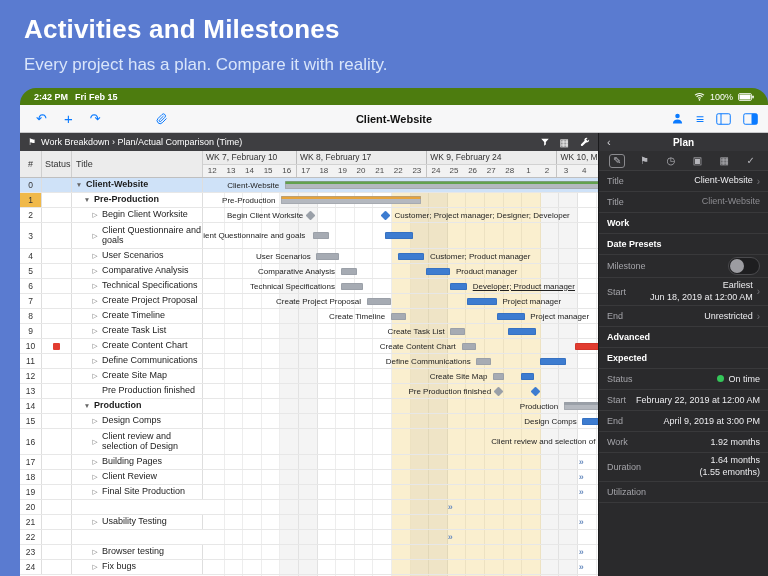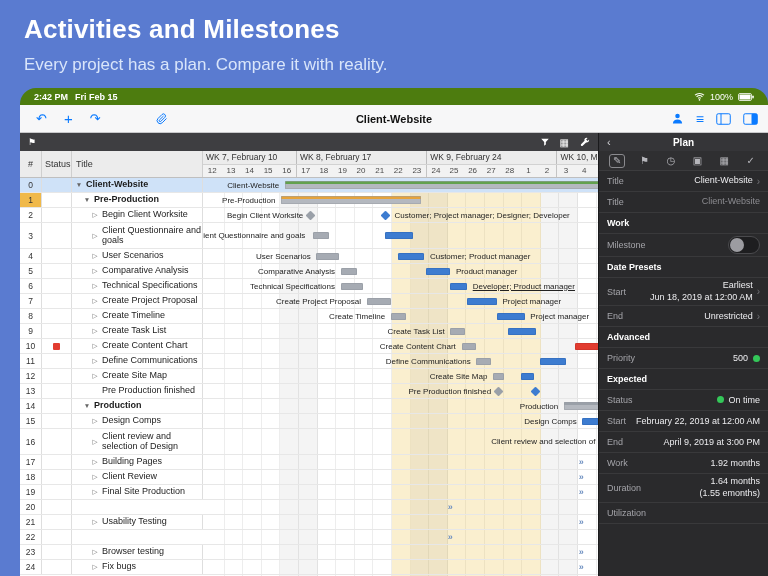--- a/index.html
+++ b/index.html
@@ -196,20 +196,21 @@
         </span>
       </div>
     </div>
 
     <div class="main">
 
       <div class="content">
 
         <div class="crumbbar">
           <span>⚑</span>
+          <span>Work Breakdown › Plan/Actual Comparison (Time)</span>
           <span class="crumb-icons">
             <span>
               <svg width="10" height="10" viewBox="0 0 24 24">
                   <path d="M3 4h18l-7 8v6l-4 3v-9z" fill="#fff"></path>
                 </svg>
             </span>
             <span style="font-size:10px">▦</span>
             <span>
               <svg width="11" height="11" viewBox="0 0 24 24">
                   <path d="M22 7a5 5 0 0 1-6.5 4.8L8 19.3a2.5 2.5 0 0 1-3.5-3.5l7.5-7.5A5 5 0 0 1 18.8 2L15.5 5.3l3.2 3.2L22 5.2z" fill="#fff"></path>
@@ -589,46 +590,41 @@
               <div class="ival">Client-Website</div>
               <div class="chev">›</div>
             </div>
             <div class="irow muted">
               <div class="ilabel">Title</div>
               <div class="ival">Client-Website</div>
             </div>
             <div class="irow section">
               <div class="ilabel">Work</div>
             </div>
+            <div class="irow section">
+              <div class="ilabel">Date Presets</div>
+            </div>
             <div class="irow">
               <div class="ilabel">Milestone</div>
               <div class="toggle">
                 <div class="knob"></div>
               </div>
             </div>
-            <div class="irow section">
-              <div class="ilabel">Date Presets</div>
-            </div>
             <div class="irow">
               <div class="ilabel">Start</div>
               <div class="ival">Earliest<div class="sub">Jun 18, 2019 at 12:00 AM</div></div>
               <div class="chev">›</div>
             </div>
             <div class="irow">
               <div class="ilabel">End</div>
               <div class="ival">Unrestricted</div>
               <div class="chev">›</div>
             </div>
             <div class="irow section">
               <div class="ilabel">Advanced</div>
-            </div>
-            <div class="irow">
-              <div class="ilabel">Priority</div>
-              <div class="ival">500</div>
-              <div class="idot after"></div>
             </div>
             <div class="irow section">
               <div class="ilabel">Expected</div>
             </div>
             <div class="irow">
               <div class="ilabel">Status</div>
               <div class="ival"><div class="idot before"></div>On time</div>
             </div>
             <div class="irow">
               <div class="ilabel">Start</div>

